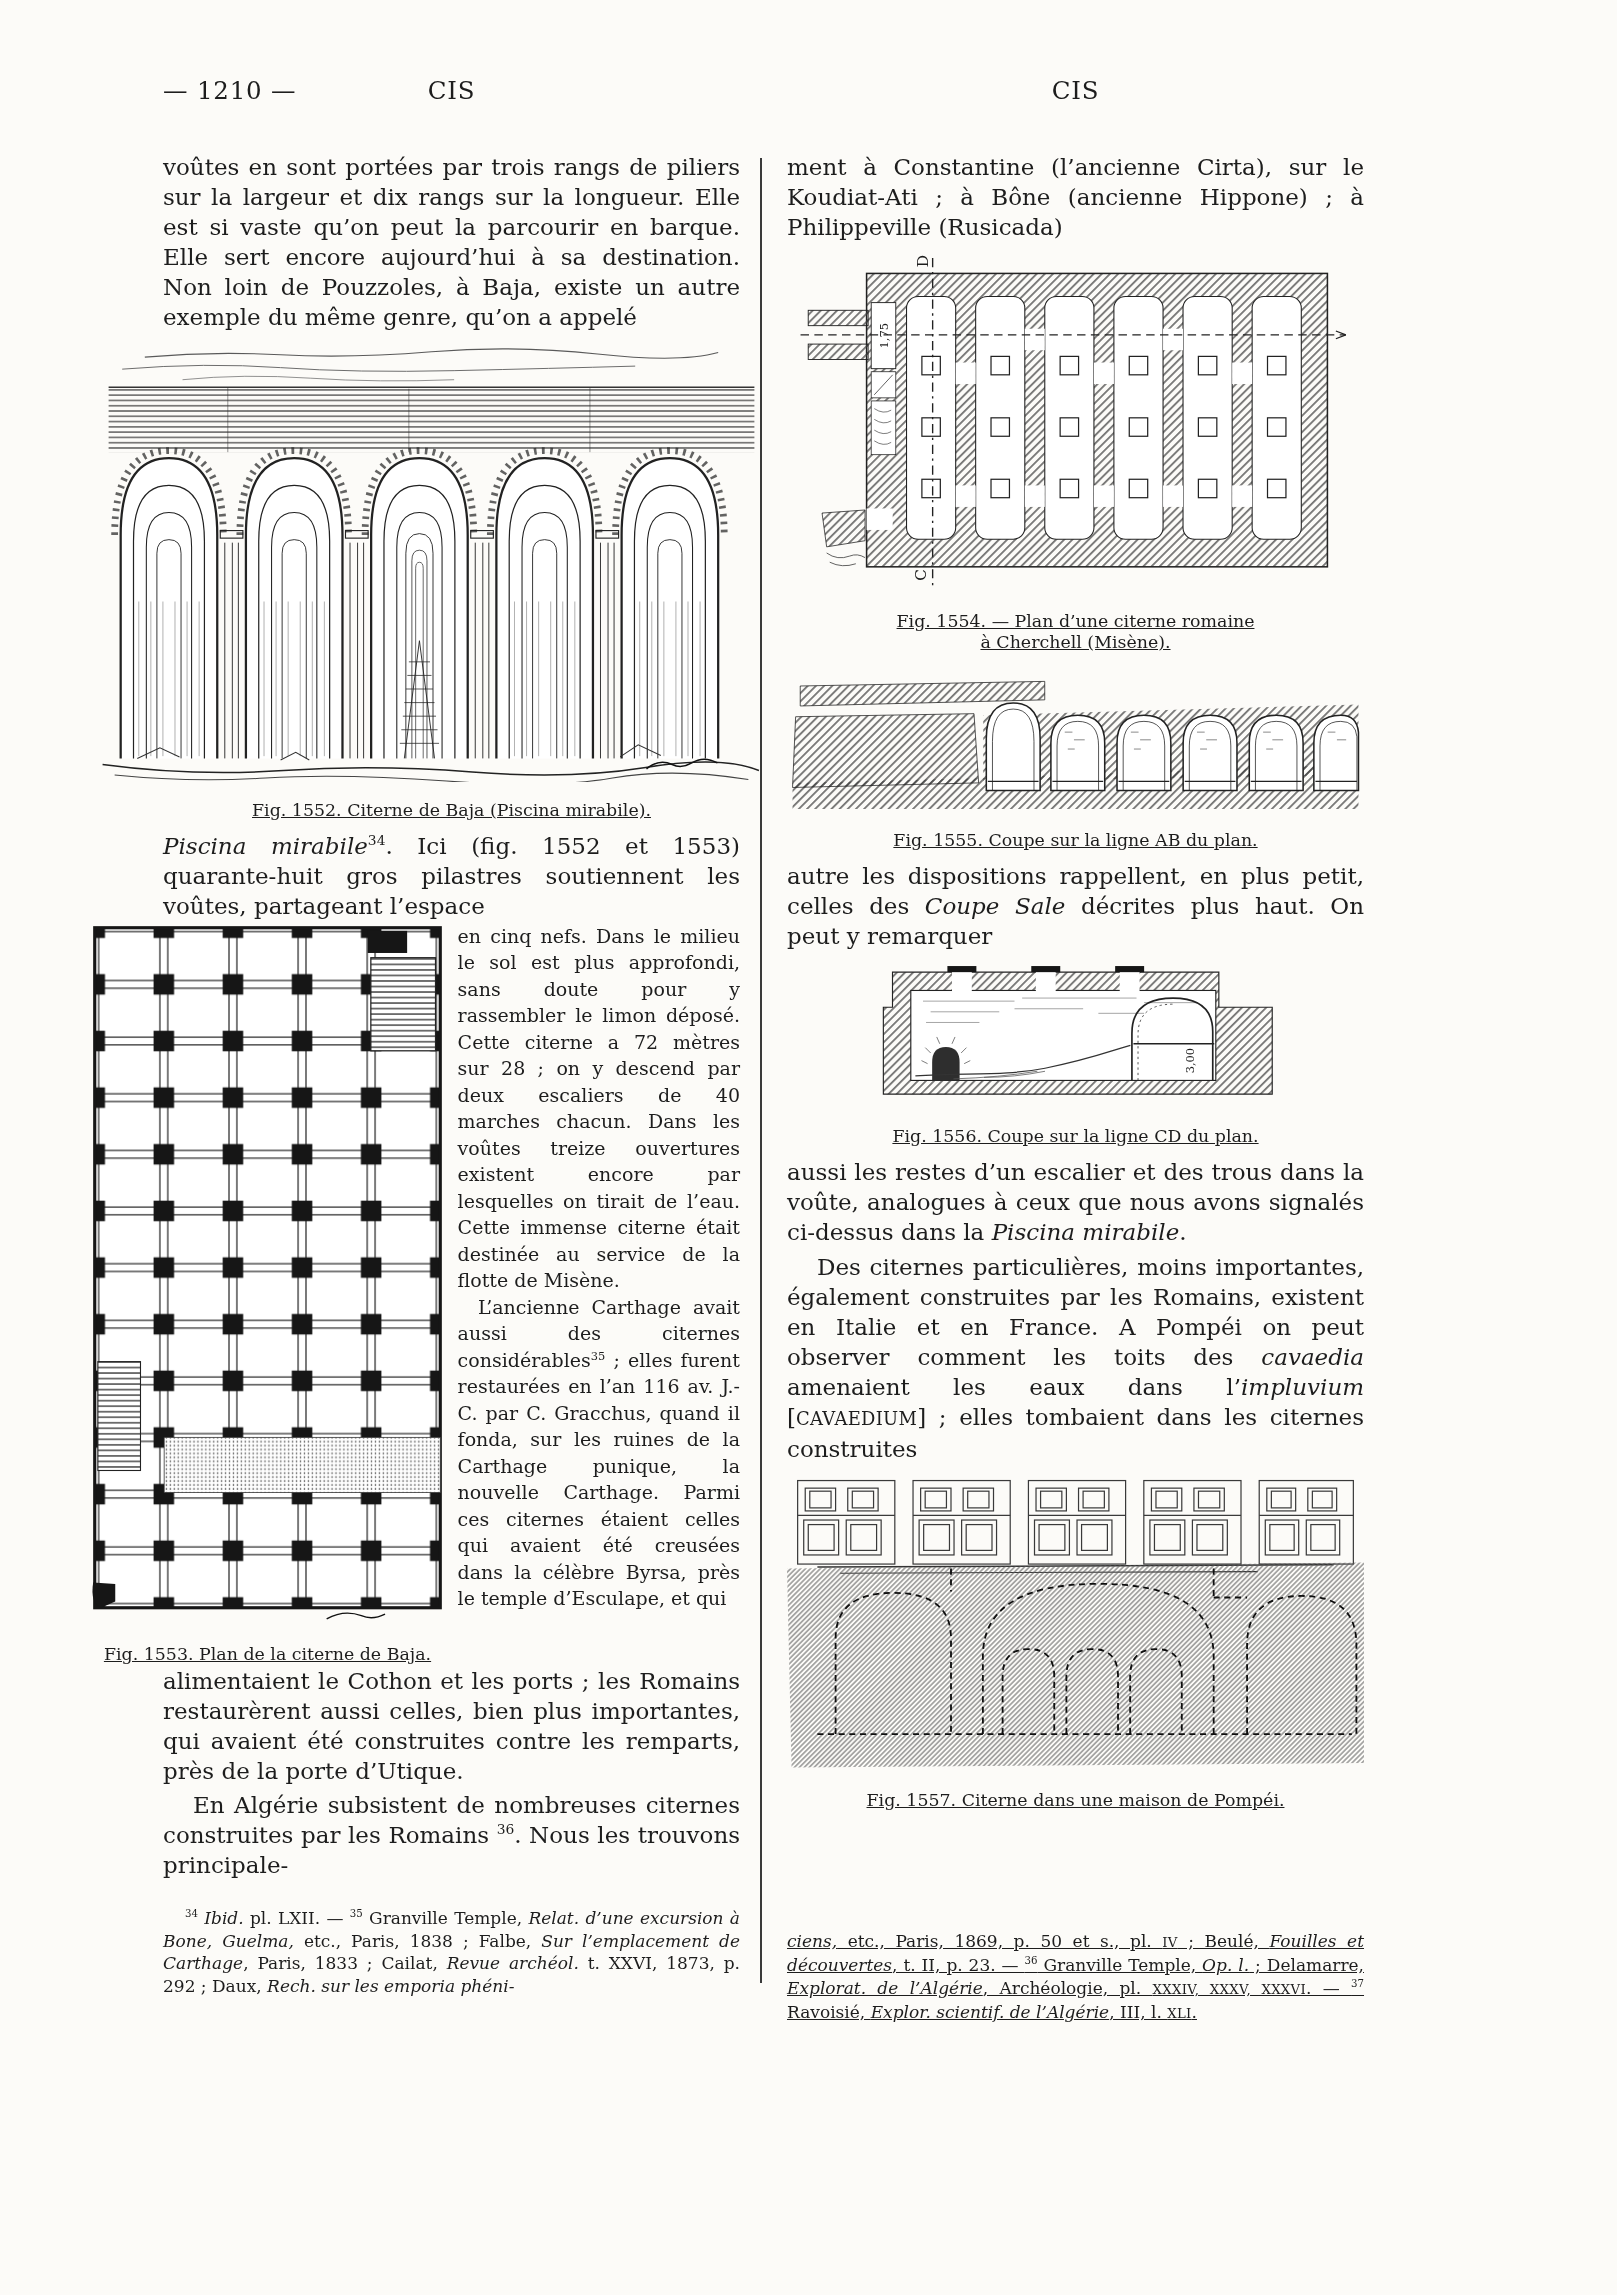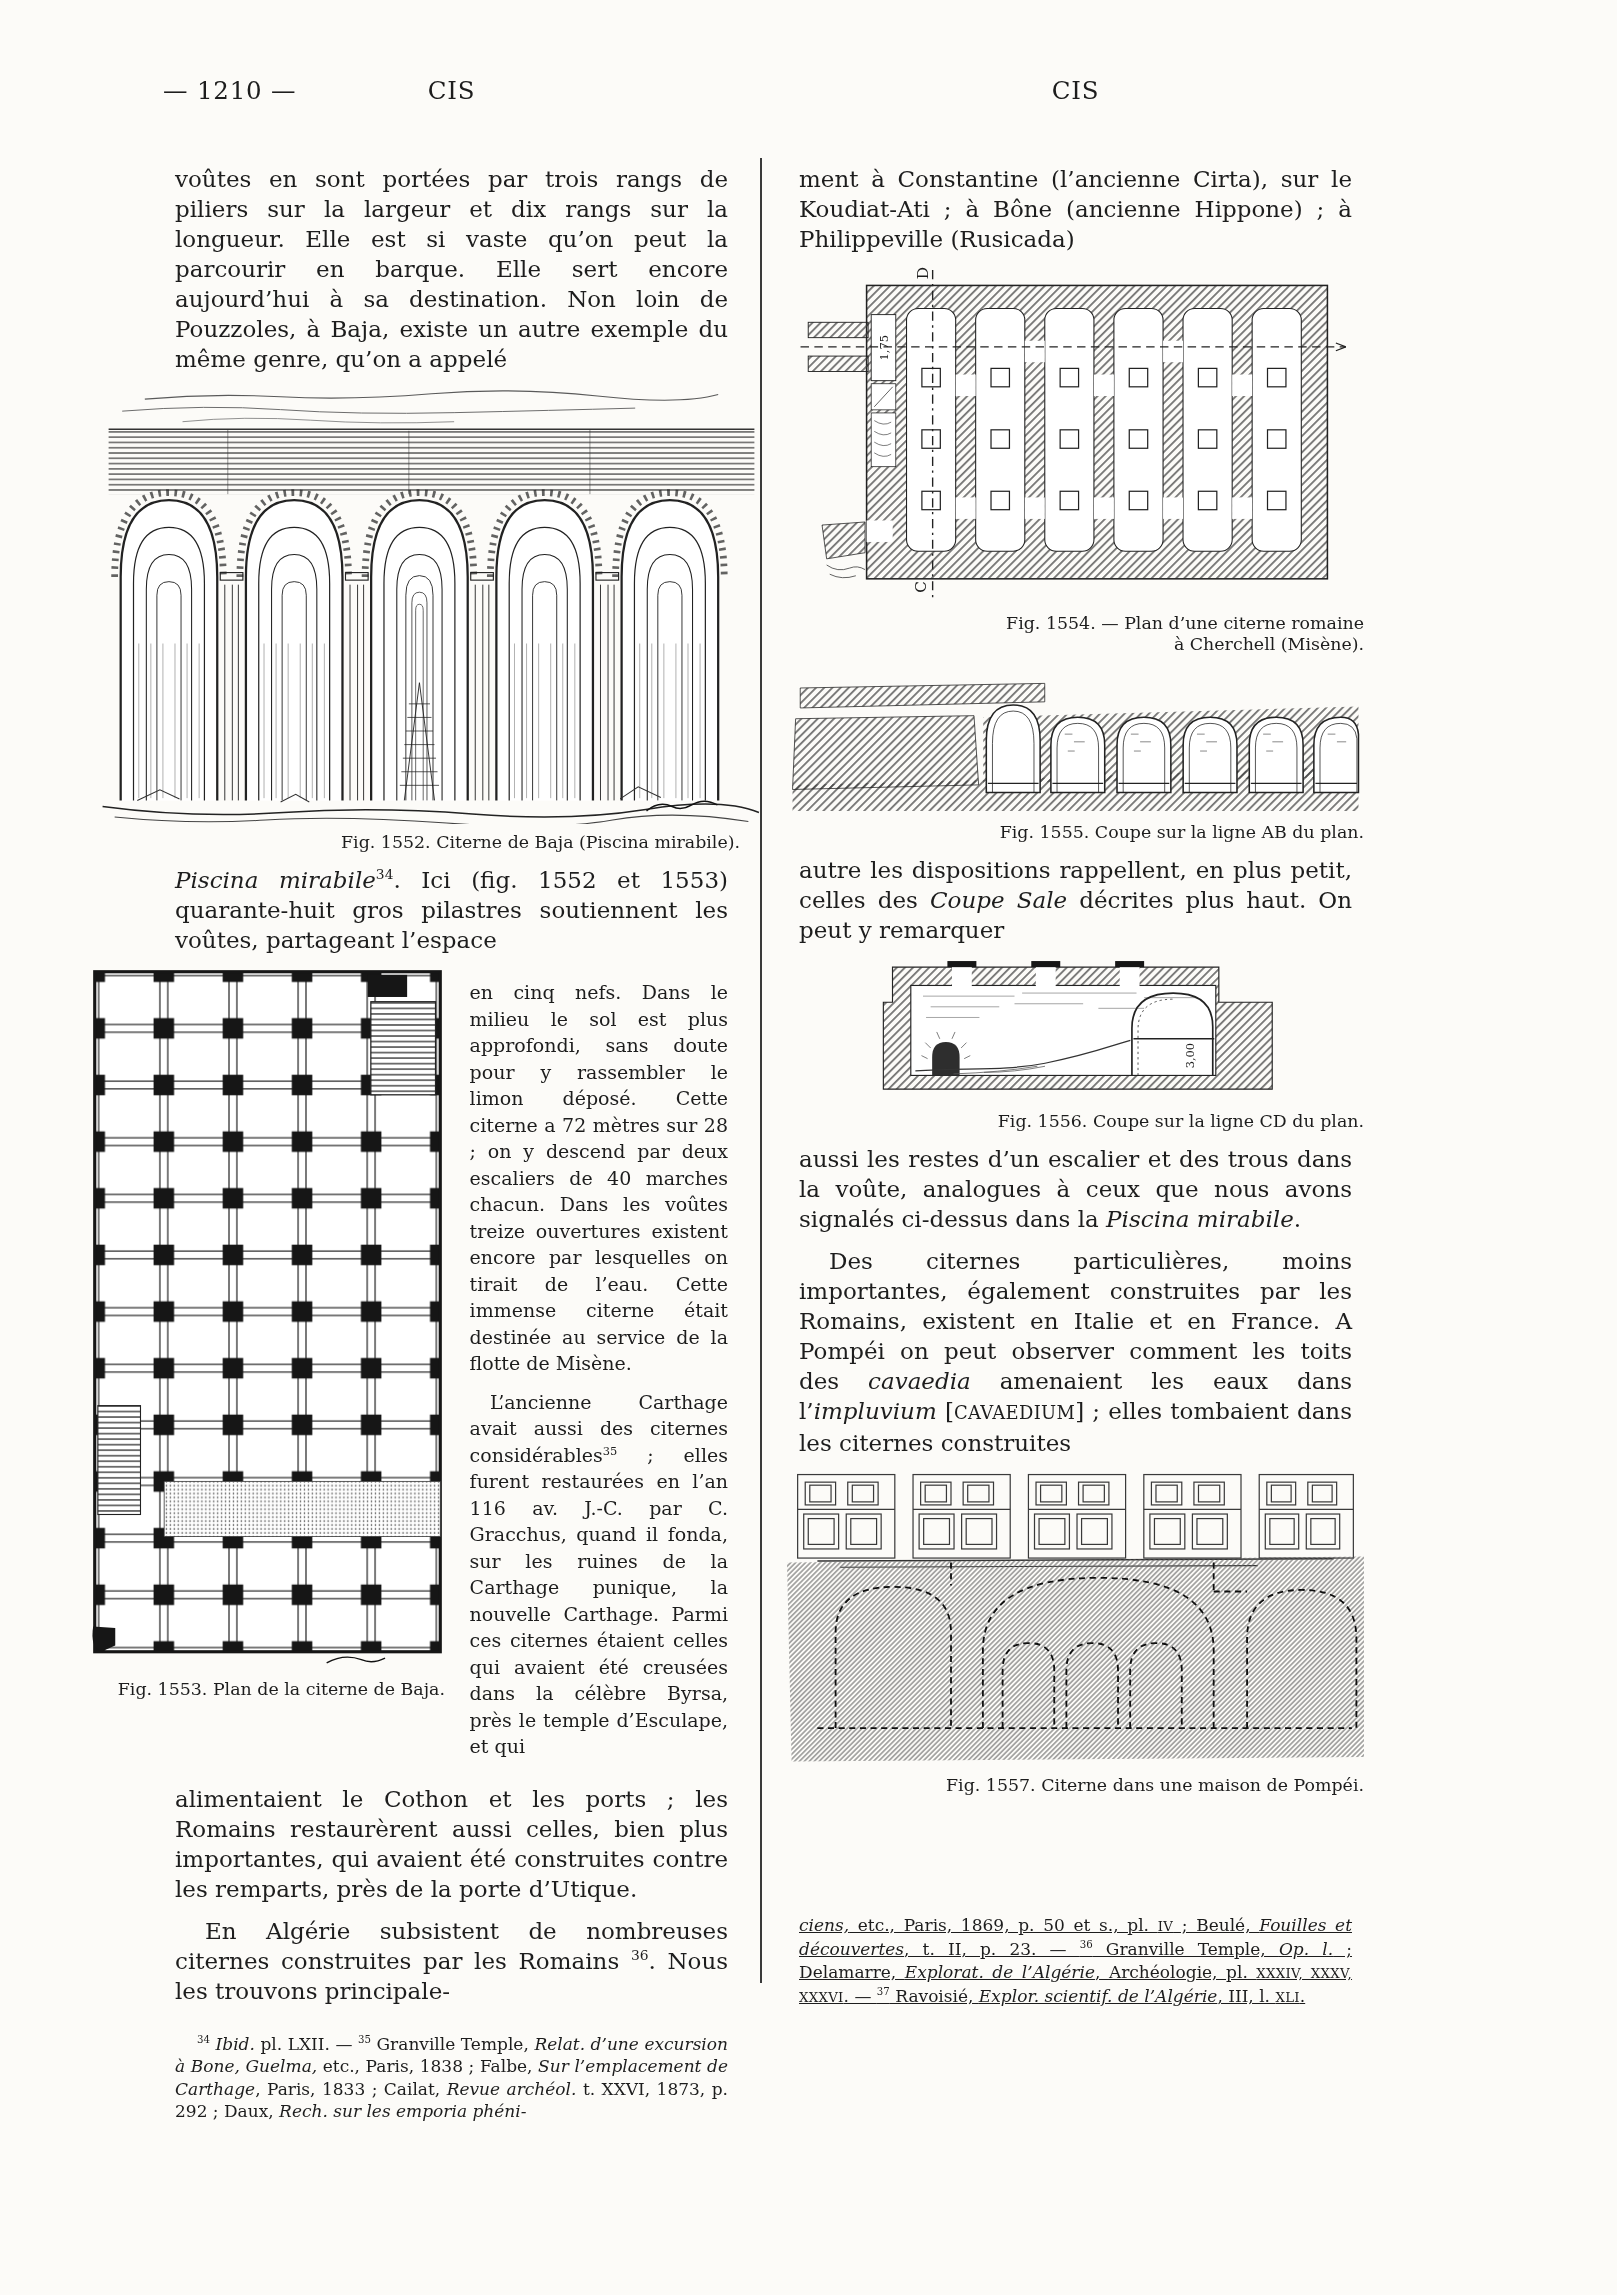--- a/index.html
+++ b/index.html
@@ -6,29 +6,29 @@
   .page{position:relative;width:1618px;height:2295px;background:#fcfbf8;color:#1d1d1d;
         font-family:"DejaVu Serif","Liberation Serif",serif;overflow:hidden;}
   .sheet{position:absolute;left:163px;top:76px;width:1201px;}
   .header{position:relative;height:44px;font-size:24.5px;letter-spacing:0.8px;}
   .h-left{position:absolute;left:0;width:577px;text-align:center;}
   .h-center{position:absolute;left:0;width:1201px;text-align:left;}
   .h-right{position:absolute;right:0;width:577px;text-align:center;}
   .columns{display:flex;gap:47px;margin-top:32px;}
   .col{width:577px;font-size:23px;line-height:30px;text-align:justify;}
   .divider{position:absolute;left:760px;top:158px;height:1825px;width:1.6px;background:#3a3a3a;}
-  p{margin:12px;}
+  p{margin:0;}
   .ind{text-indent:30px;}
   .mt{margin-top:4.7px;}
   .r-it,.it{font-style:italic;}
   .r-sup{vertical-align:super;font-size:0.60em;line-height:0;}
   .r-sc{text-transform:uppercase;font-size:0.78em;letter-spacing:0.3px;}
   figure{margin:0;}
   .fig{text-align:center;margin:12.6px 0 9.5px;}
-  .figcap{font-size:17.4px;line-height:21.3px;text-align:right;margin-top:8px;}
+  .figcap{font-size:17.4px;line-height:21.3px;text-align:center;margin-top:18px;text-decoration:underline;}
   .flexrow{display:flex;gap:12.6px;margin-left:-73px;margin-top:1.6px;}
   .figcol{width:355px;flex:0 0 355px;}
   .narrowcol{flex:1;font-size:19px;line-height:26.5px;text-align:justify;}
   .narrowcol .ind{text-indent:20.5px;}
   .footnote{font-size:17px;line-height:22.5px;text-align:justify;margin-top:27px;text-indent:22px;}
   .footnote.noind{text-indent:0;text-decoration:underline;}
   .fn-right{margin-top:118px;}
   svg{display:block;margin:0 auto;}
   svg text{font-family:"DejaVu Serif","Liberation Serif",serif;fill:#1d1d1d;}
 </style>

